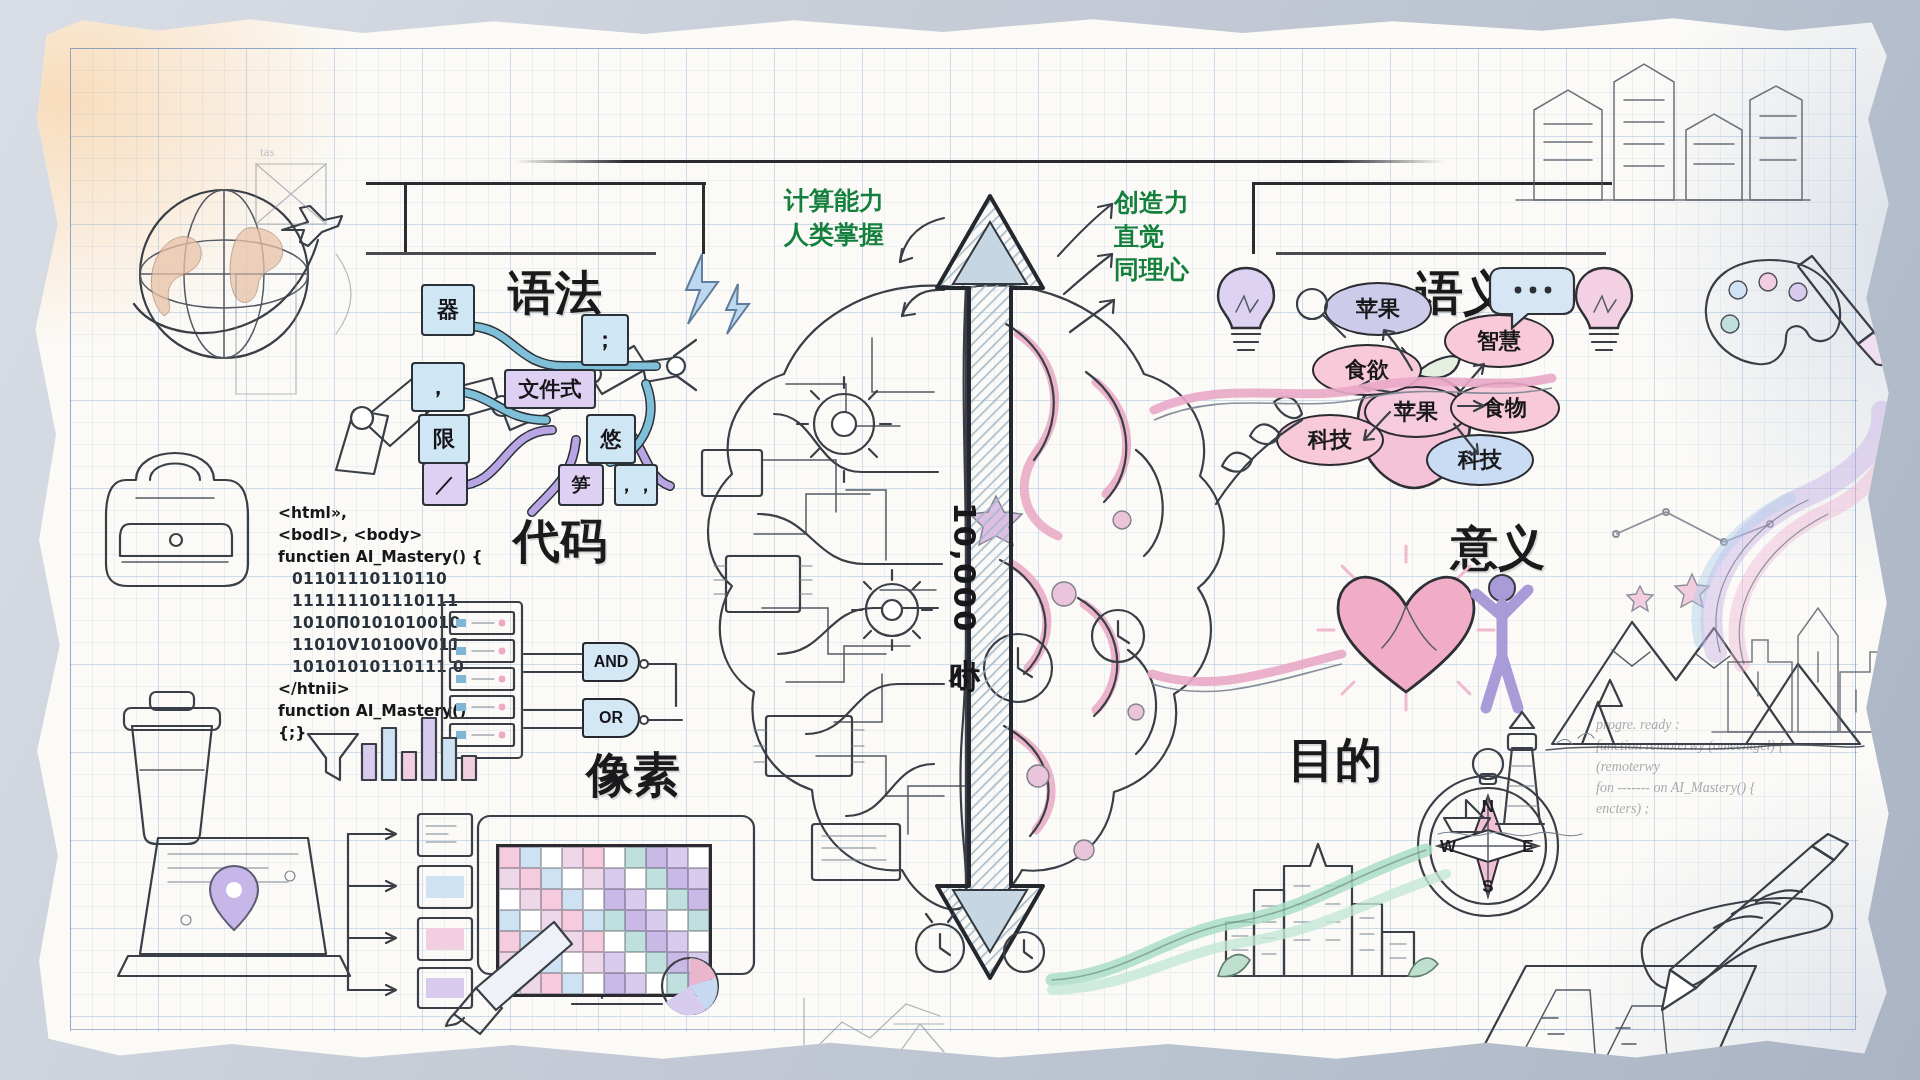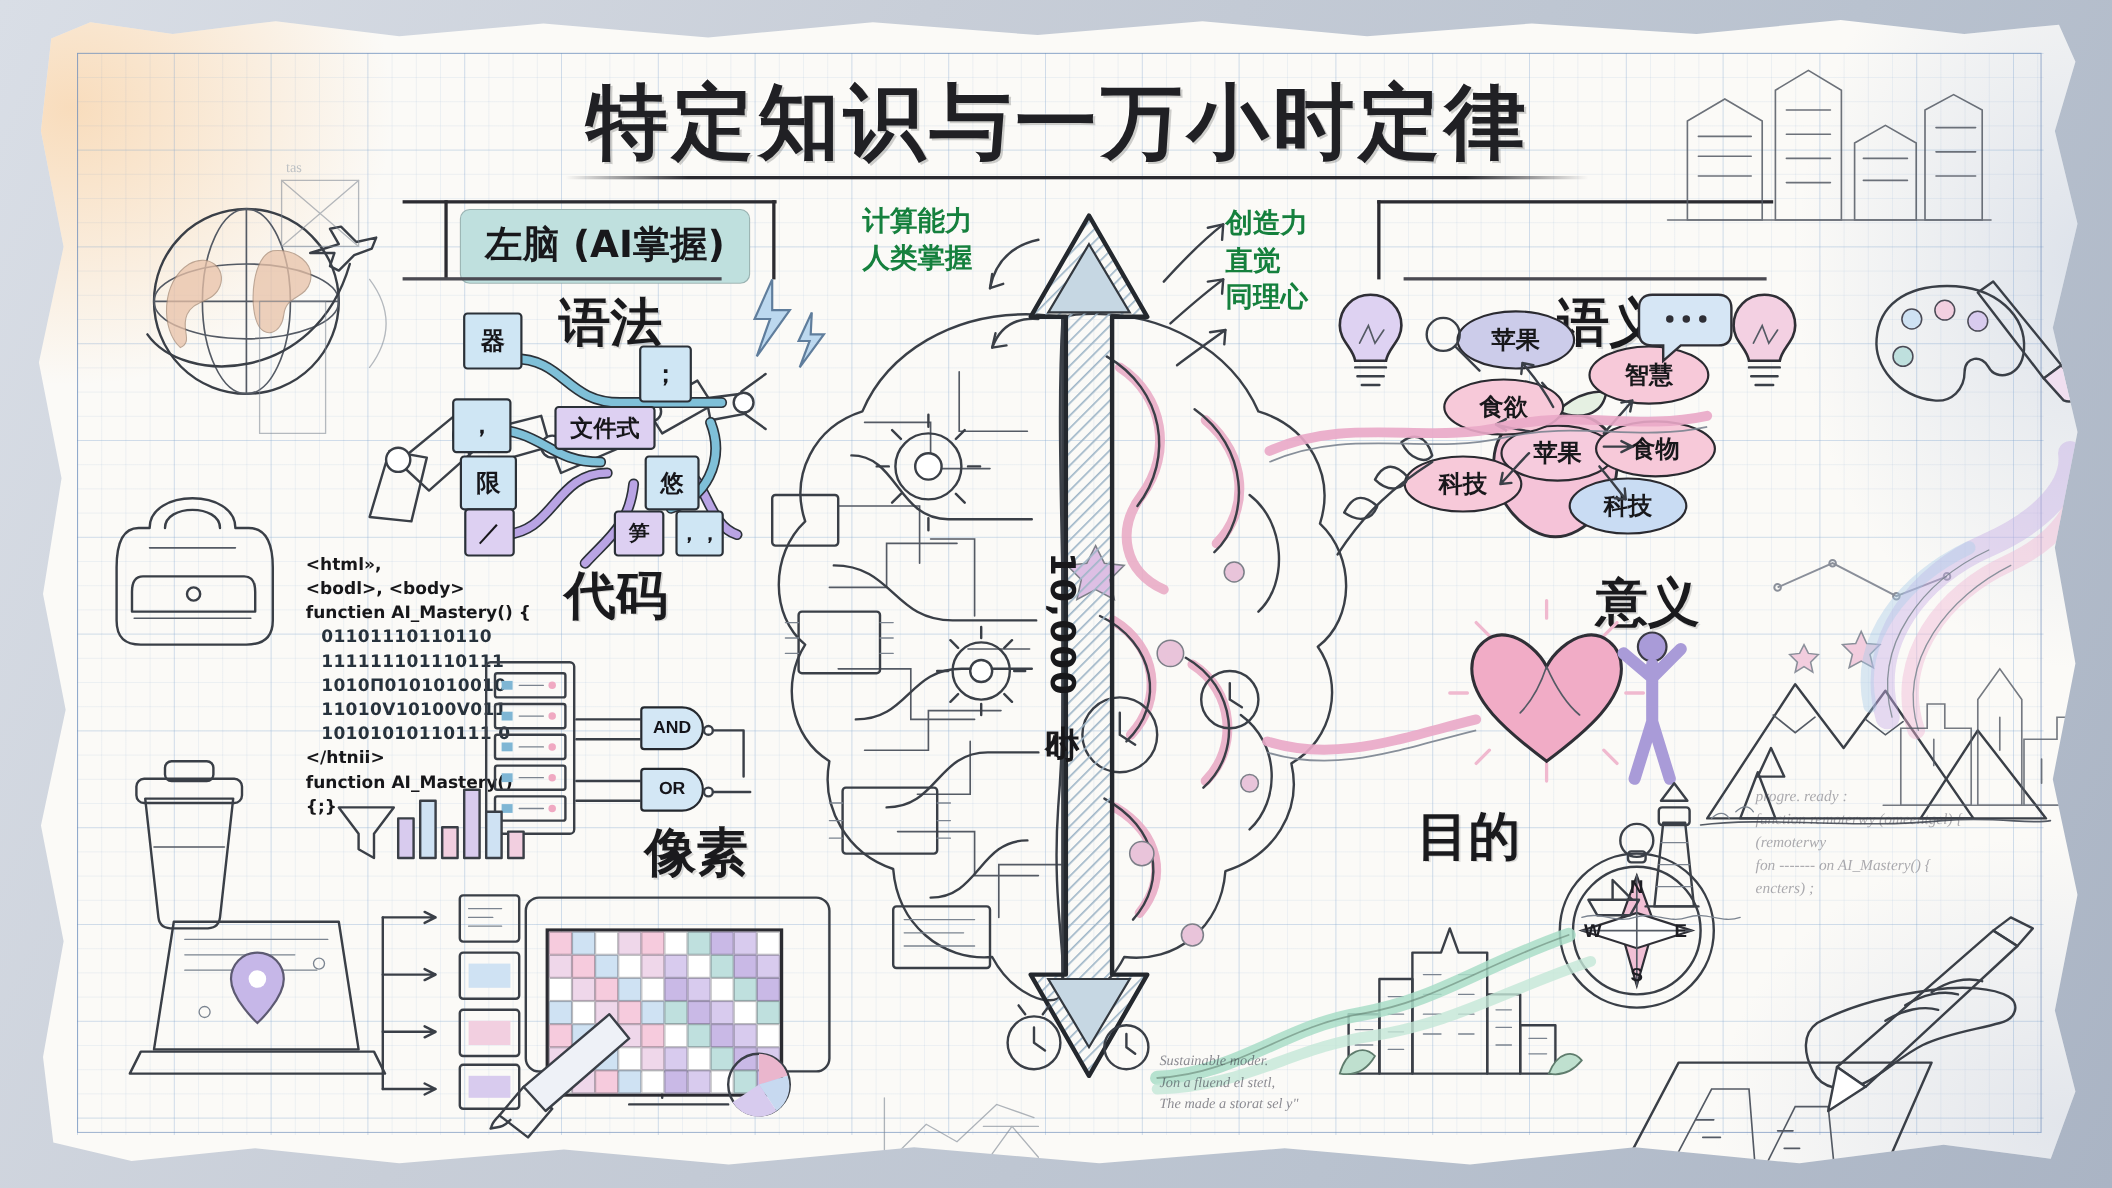--- a/index.html
+++ b/index.html
@@ -191,24 +191,22 @@
 </style>
 </head>
 <body>
 
 <div id="stage">
   <div id="paper">
     <div id="wash"></div>
     <div id="grid"></div>
     <div id="border-frame"></div>
 
-    <div class="abs ink" id="title">特定知识与一万小时定律</div>
     <div class="abs" id="title-rule"></div>
 
-    <div class="abs hemi-label" id="lbl-left">左脑 (AI掌握)</div>
     <div class="abs" style="left:378px;top:168px;width:2.5px;height:72px;background:#2b2b31;"></div>
     <div class="abs" style="left:676px;top:168px;width:2.5px;height:72px;background:#2b2b31;"></div>
     <div class="abs" style="left:340px;top:168px;width:340px;height:2.5px;background:#2b2b31;"></div>
     <div class="abs" style="left:340px;top:238px;width:290px;height:2.5px;background:#4a4a52;"></div>
 
     <div class="abs" style="left:1226px;top:168px;width:2.5px;height:72px;background:#2b2b31;"></div>
     <div class="abs" style="left:1226px;top:168px;width:360px;height:2.5px;background:#2b2b31;"></div>
     <div class="abs" style="left:1250px;top:238px;width:330px;height:2.5px;background:#4a4a52;"></div>
 
     <div class="abs annot" id="annot-left">
@@ -923,25 +921,20 @@
     </svg>
 
     <div class="abs faint" style="left:1570px;top:700px;width:230px;">
       <div>progre. ready :</div>
       <div>function remoterwy (omeentgel) {</div>
       <div>(remoterwy</div>
       <div>fon ------- on AI_Mastery() {</div>
       <div>encters) ;</div>
     </div>
 
-    <div class="abs faint-ink" style="left:1028px;top:940px;width:260px;">
-      <div>Sustainable moder.</div>
-      <div>Jon a fluend el stetl,</div>
-      <div>The made a storat sel y"</div>
-    </div>
 
     <svg class="abs" style="left:768px;top:968px;" width="170" height="90" opacity=".6">
       <g class="sk-lite" stroke="#8b96a4">
         <path d="M10 80 v-64 M10 80 h150"></path>
         <path d="M18 70 l 30 -30 l 28 16 l 36 -34 l 34 12"></path>
         <path d="M100 78 l 26 -36 l 24 28 M100 42 h50 M100 78 h50"></path>
       </g>
     </svg>
 
     <svg class="abs" style="left:880px;top:890px;" width="160" height="80">

